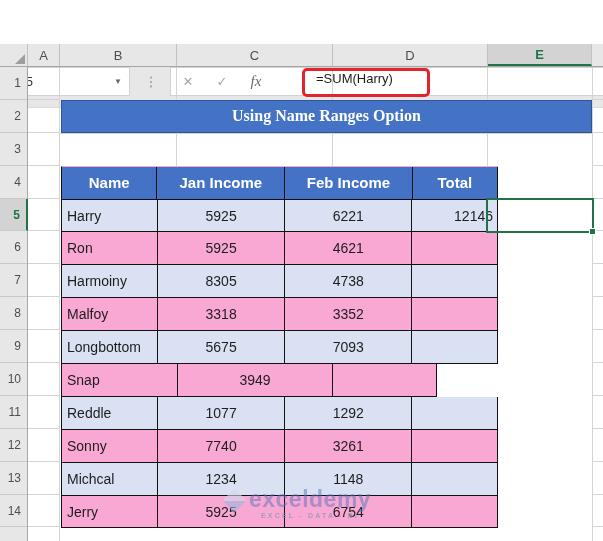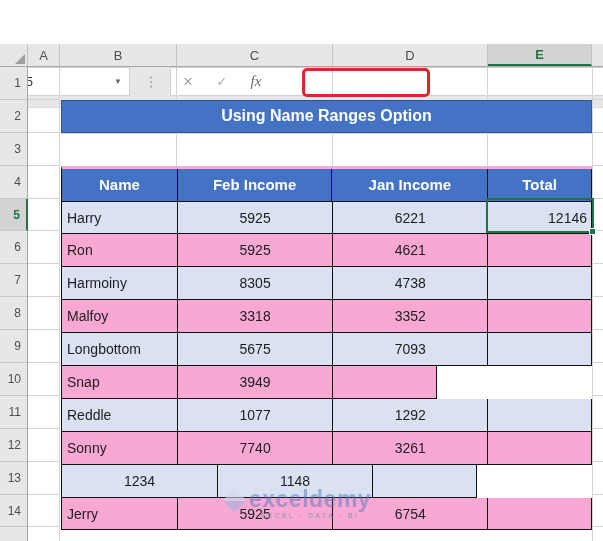--- a/index.html
+++ b/index.html
@@ -53,25 +53,25 @@
   .stripF { position:absolute; left:592px; top:67px; width:11px; height:474px; border-left:1px solid #D4D4D4; display:flex; flex-direction:column; z-index:1; }
   .gcell { height:32.9px; border-bottom:1px solid #D4D4D4; }
   .vline { position:absolute; top:67px; width:1px; height:99px; background:#D4D4D4; z-index:1; }
   .hline { position:absolute; left:60px; width:532px; height:1px; background:#D4D4D4; z-index:1; }
 
   
   .banner {
     position:absolute; left:61px; top:99.9px; width:531px; height:32.9px;
     background:#4472C4; border:1px solid #2F5597; z-index:2;
     display:flex; align-items:center; justify-content:center;
-    color:#fff; font-weight:bold; font-size:16px;
-  }
-
-  
-  .sheet-table { position:absolute; left:61px; top:165.7px; width:531px; z-index:2; border-top:3px solid #f9a8d4; border-left:1px solid #111; }
+    color:#fff; font-weight:bold; font-size:16px;font-family:Liberation Serif, serif;
+  }
+
+  
+  .sheet-table { position:absolute; left:61px; top:165.7px; width:437px; z-index:2; border-top:1px solid #f9a8d4; border-left:1px solid #111; }
   .trow { display:flex; height:32.9px; }
   .trow.head { background:#4472C4; }
   .tc { height:100%; display:flex; align-items:center; border-right:1px solid #111; border-bottom:1px solid #111; font-size:14px; color:#1d1d1d; background:#f9a8d4; }
   .trow.banded .tc { background:#D9E1F2; }
   .trow.head .tc { background:#4472C4; color:#fff; font-weight:bold; font-size:15px; justify-content:center; }
   .tc.c0 { width:116px; justify-content:flex-start; padding-left:5px; }
   .tc.c1 { width:156px; justify-content:center; }
   .tc.c2 { width:155px; justify-content:center; }
   .tc.c3 { width:104px; justify-content:flex-end; padding-right:4px; }
   .trow.head .tc.c0 { padding-left:0; justify-content:center; }
@@ -97,20 +97,21 @@
     <div class="namebox">
       <span class="val">E5</span>
       <span class="dd">▼</span>
     </div>
     <div class="grip">⋮</div>
     <div class="fbar">
       <span class="fbtn">✕</span>
       <span class="fbtn ck">✓</span>
       <span class="fx">fx</span>
     </div>
+    <div class="formula-text">=SUM(Harry)</div>
     <div class="redbox"></div>
   </div>
 
   <div class="colheads">
     <div class="ch corner">
         <span class="tri"></span>
       </div>
     <div class="ch cA">A</div>
     <div class="ch cB">B</div>
     <div class="ch cC">C</div>
@@ -173,22 +174,22 @@
   <div class="vline" style="left:487px"></div>
   <div class="hline" style="top:132.8px"></div>
 
   <div class="banner">
     <span>Using Name Ranges Option</span>
   </div>
 
   <div class="sheet-table">
     <div class="trow head">
       <div class="tc c0">Name</div>
+      <div class="tc c1">Jan Income</div>
       <div class="tc c2">Feb Income</div>
-      <div class="tc c1">Jan Income</div>
       <div class="tc c3">Total</div>
     </div>
     <div class="trow banded">
       <div class="tc c0">Harry</div>
       <div class="tc c1">5925</div>
       <div class="tc c2">6221</div>
       <div class="tc c3">12146</div>
     </div>
     <div class="trow">
       <div class="tc c0">Ron</div>
@@ -225,20 +226,21 @@
       <div class="tc c2">1292</div>
       <div class="tc c3"></div>
     </div>
     <div class="trow">
       <div class="tc c0">Sonny</div>
       <div class="tc c1">7740</div>
       <div class="tc c2">3261</div>
       <div class="tc c3"></div>
     </div>
     <div class="trow banded">
+      <div class="tc c0">Michcal</div>
       <div class="tc c1">1234</div>
       <div class="tc c2">1148</div>
       <div class="tc c3"></div>
     </div>
     <div class="trow">
       <div class="tc c0">Jerry</div>
       <div class="tc c1">5925</div>
       <div class="tc c2">6754</div>
       <div class="tc c3"></div>
     </div>

